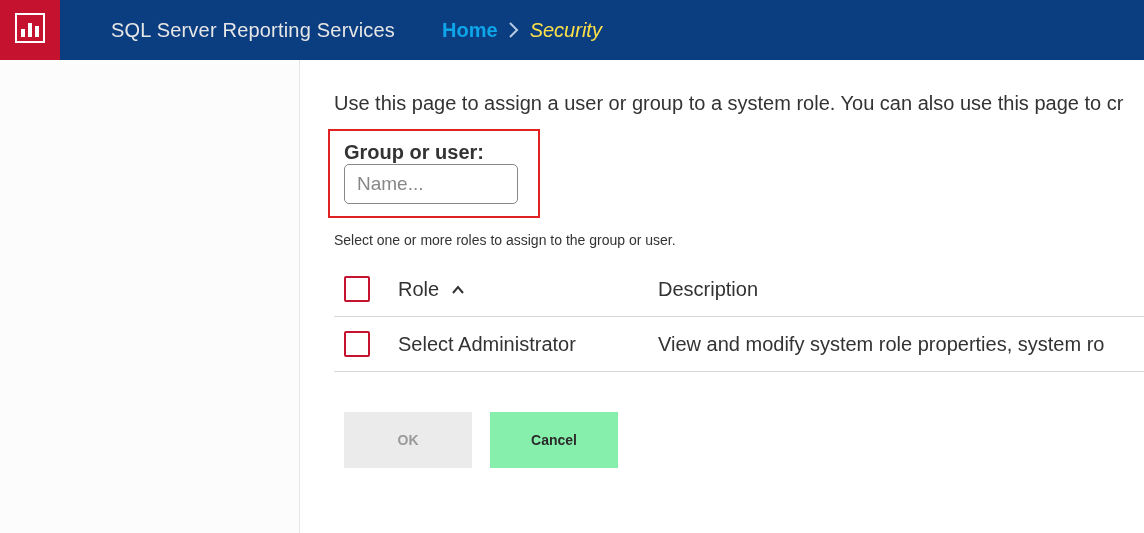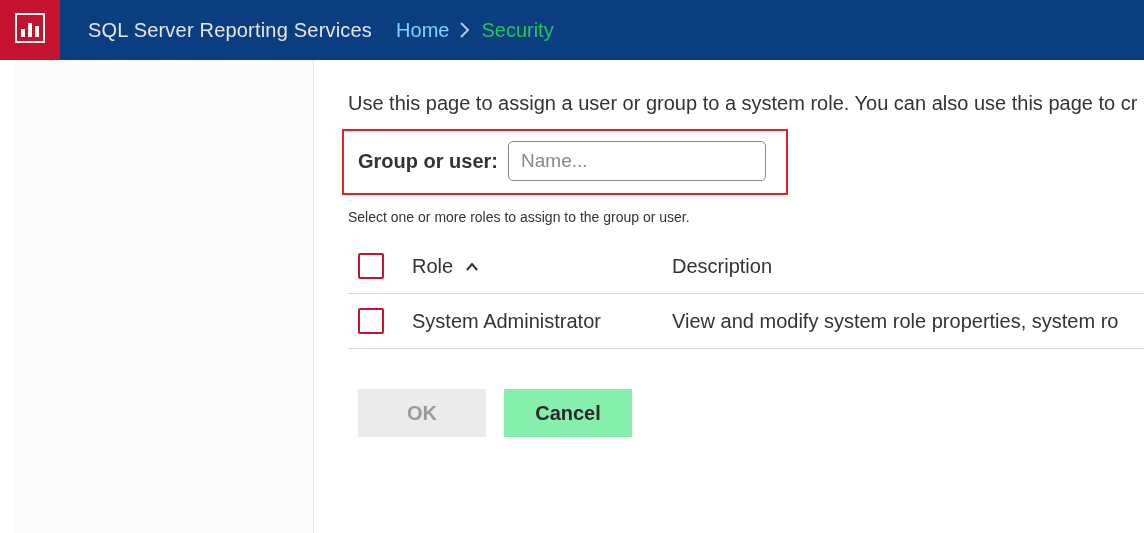--- a/index.html
+++ b/index.html
@@ -11,20 +11,21 @@
       overflow: hidden;
       color: #333;
     }
     
     .topbar {
       background: #0b3e81;
       height: 60px;
       display: flex;
       align-items: center;
       color: #fff;
+      gap: 23px;
     }
     .brand-square {
       width: 60px;
       height: 60px;
       background: #c4122f;
       display: flex;
       align-items: center;
       justify-content: center;
       flex-shrink: 0;
     }
@@ -35,61 +36,61 @@
       color: #e6e6e6;
       letter-spacing: .2px;
     }
     .breadcrumb {
       display: flex;
       align-items: center;
       margin-left: 24px;
       font-size: 20px;
       font-weight: 300;
     }
-    .breadcrumb .home { color: #7dd3fc; }
+    .breadcrumb .home { color: #0ea5e9; font-weight: bold; }
     .breadcrumb .sep {
       margin: 0 10px;
       display: inline-flex;
       align-items: center;
       opacity: .85;
     }
-    .breadcrumb .current { color: #22c55e; }
-    
-    .body-row { display: flex; height: calc(100% - 60px); padding-left: 14px; }
+    .breadcrumb .current { color: #fde047; font-style: italic; }
+    
+    .body-row { display: flex; height: calc(100% - 60px); }
     .sidebar {
       width: 300px;
       background: #fcfcfc;
       border-right: 1px solid #e6e6e6;
     }
     .main {
       flex: 1;
       padding: 32px 0 32px 34px;
       overflow: hidden;
       white-space: nowrap;
     }
     .intro {
       font-size: 20px;
       color: #333;
       margin-bottom: 14px;
     }
     .highlight-box {
       border: 2px solid #e02222;
       display: inline-flex;
-      align-items: center;
       padding: 10px 20px 12px 14px;
       margin-left: -6px;
       margin-bottom: 14px;
+      flex-direction: column;
     }
     .field-label {
       font-size: 20px;
       font-weight: 700;
       margin-right: 10px;
     }
     .name-input {
-      width: 258px;
+      width: 174px;
       height: 40px;
       border: 1px solid #888;
       border-radius: 5px;
       font-size: 19px;
       padding: 0 12px;
       color: #333;
     }
     .name-input::placeholder { color: #888; }
     .subtext {
       font-size: 14px;
@@ -130,24 +131,24 @@
       vertical-align: middle;
     }
     
     .buttons {
       display: flex;
       gap: 18px;
       margin-top: 40px;
       margin-left: 10px;
     }
     .btn {
-      height: 48px;
+      height: 56px;
       min-width: 128px;
       border: none;
-      font-size: 20px;
+      font-size: 14px;
       font-weight: 700;
       cursor: pointer;
     }
     .btn-ok {
       background: #ebebeb;
       color: #9a9a9a;
     }
     .btn-cancel {
       background: #86efac;
       color: #2a2a2a;
@@ -202,21 +203,21 @@
             <svg width="14" height="10" viewBox="0 0 14 10">
                 <path d="M2 8 L7 2 L12 8" fill="none" stroke="#333" stroke-width="2"></path>
               </svg>
           </span>
         </div>
         <div class="col-desc">Description</div>
       </div>
 
       <div class="row">
         <div class="cb"></div>
-        <div class="col-role">System Administrator</div>
+        <div class="col-role">Select Administrator</div>
         <div class="col-desc">View and modify system role properties, system ro</div>
       </div>
 
     </div>
 
     <div class="buttons">
       <button class="btn btn-ok">OK</button>
       <button class="btn btn-cancel">Cancel</button>
     </div>
   </div>

